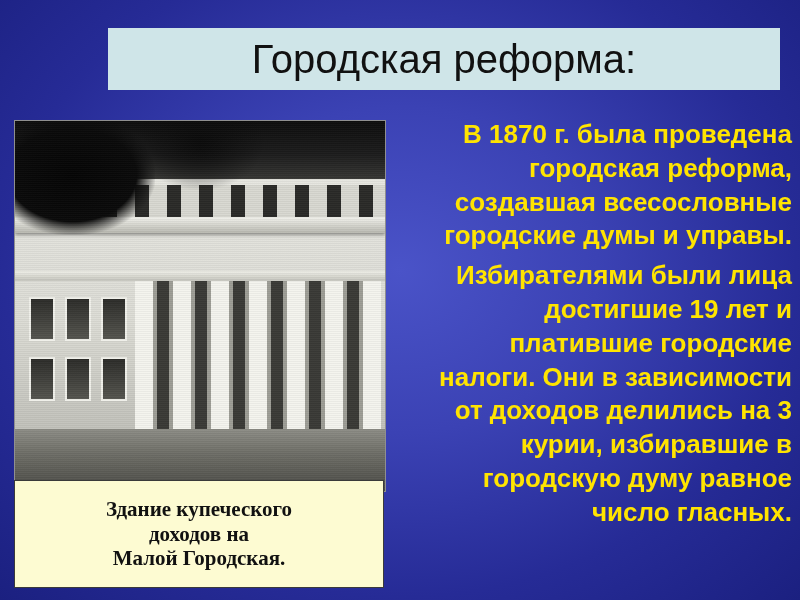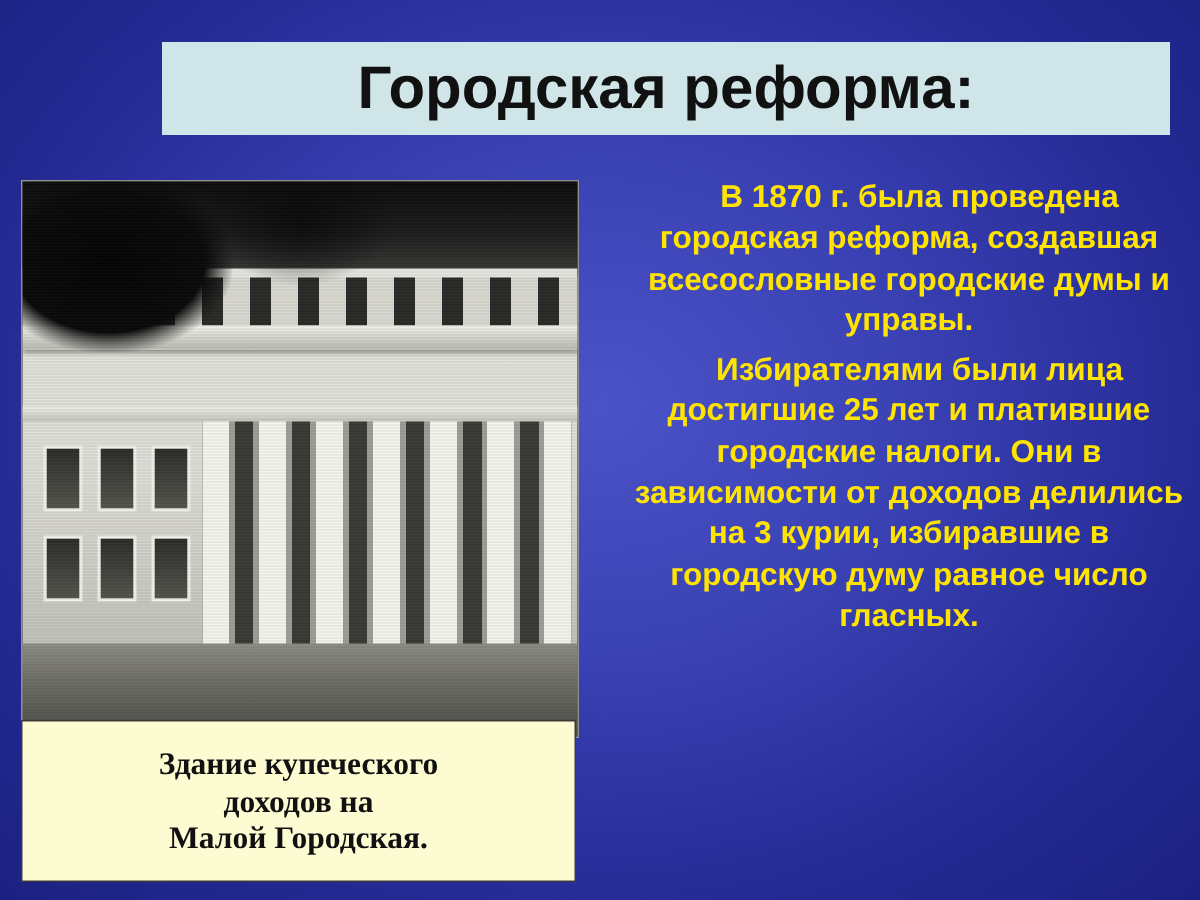--- a/index.html
+++ b/index.html
@@ -28,21 +28,21 @@
     top: 28px;
     width: 672px;
     height: 62px;
     background: #cfe5e8;
     display: flex;
     align-items: center;
     justify-content: center;
   }
   .title-text {
     font-size: 40px;
-    font-weight: bold;
+    font-weight: normal;
     color: #111111;
     letter-spacing: 0px;
     white-space: nowrap;
     text-align: right;
   }
 
   
   .photo-frame {
     position: absolute;
     left: 14px;
@@ -165,27 +165,27 @@
 
   
   .body-text {
     position: absolute;
     left: 396px;
     top: 118px;
     width: 396px;
   }
   .para {
     color: #ffe400;
-    font-size: 21px;
+    font-size: 26px;
     font-weight: bold;
     line-height: 1.30;
     text-indent: 14px;
     margin: 0 0 6px 0;
     padding-left: 24px;
-    text-align: center;
+    text-align: right;
   }
   .para.second {
     margin-top: 6px;
   }
 </style>
 </head>
 <body>
 
 <div class="slide">
 
@@ -217,16 +217,16 @@
   </div>
 
   <div class="caption-box">
     <div class="caption-line">Здание купеческого</div>
     <div class="caption-line">доходов на</div>
     <div class="caption-line">Малой Городская.</div>
   </div>
 
   <div class="body-text">
     <p class="para">В 1870 г. была проведена городская реформа, создавшая всесословные городские думы и управы.</p>
-    <p class="para second">Избирателями были лица достигшие 25 лет и платившие городские налоги. Они в зависимости от доходов делились на 3 курии, избиравшие в городскую думу равное число гласных.</p>
+    <p class="para second">Избирателями были лица достигшие 19 лет и платившие городские налоги. Они в зависимости от доходов делились на 3 курии, избиравшие в городскую думу равное число гласных.</p>
   </div>
 
 </div>
 
 </body></html>

